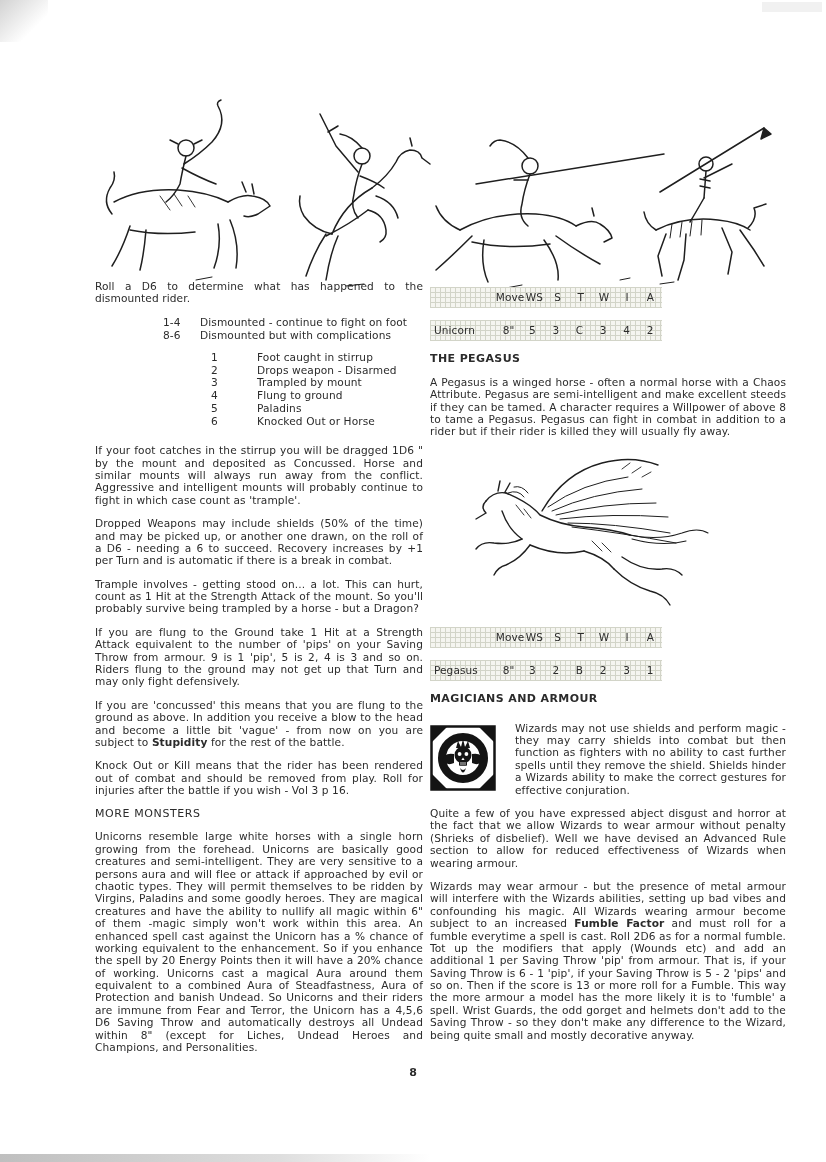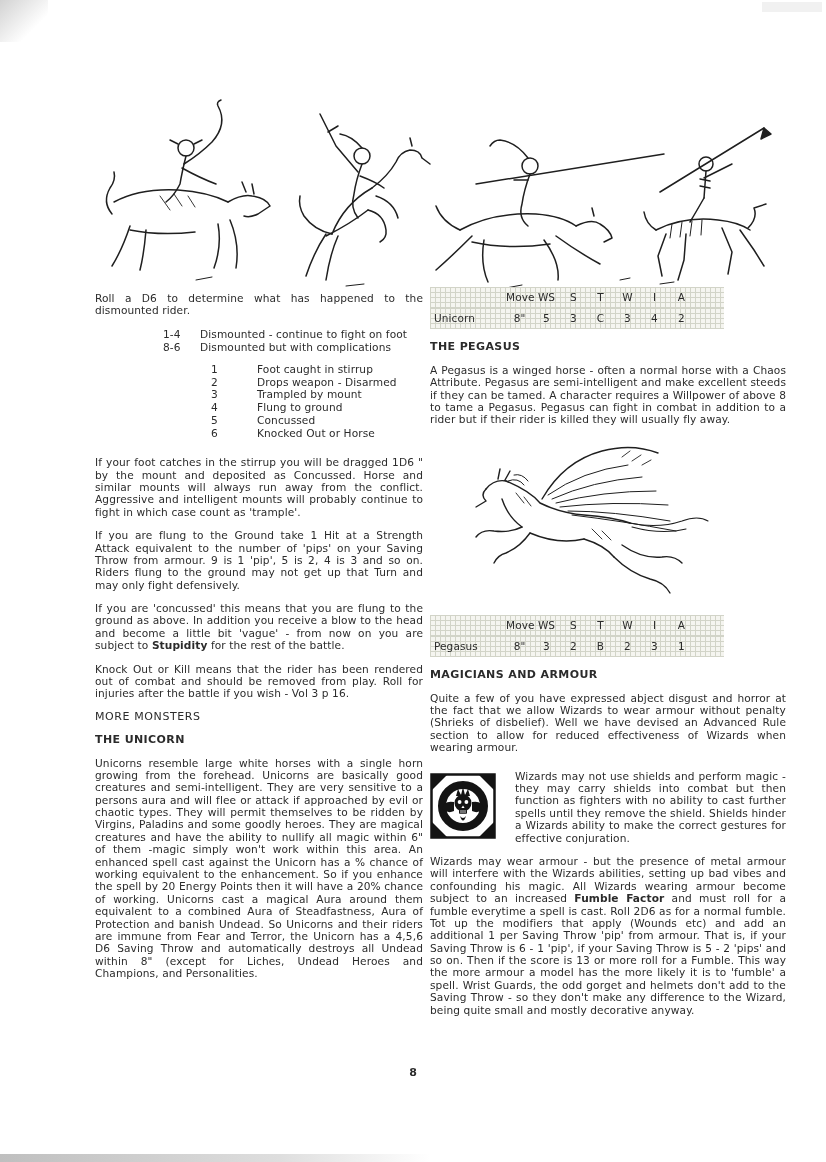--- a/index.html
+++ b/index.html
@@ -6,40 +6,40 @@
   .page{position:relative;width:826px;height:1162px;background:#ffffff;margin:0 auto;
         font-family:"DejaVu Sans","Liberation Sans",sans-serif;color:#2b2b2b;overflow:hidden;}
   
   .smudge-topleft{position:absolute;left:0;top:0;width:48px;height:42px;
         background:linear-gradient(135deg,#d2d2d2,rgba(255,255,255,0) 70%);}
   .smudge-topright{position:absolute;right:4px;top:2px;width:60px;height:10px;background:#f1f1f1;}
   .smudge-bottom{position:absolute;left:0;bottom:0;height:8px;width:52%;
         background:linear-gradient(90deg,#bfbfbf,#dedede 65%,rgba(255,255,255,0));}
   
   .col{position:absolute;text-align:justify;font-size:10.6px;line-height:1.17;letter-spacing:.1px;}
-  .col-left{left:95px;top:292px;width:328px;}
+  .col-left{left:95px;top:280px;width:328px;}
   .col-right{left:430px;top:287px;width:356px;}
   .col p{margin:0 0 11px 0;}
   .heading{font-weight:bold;font-size:11px;letter-spacing:.4px;text-align:left;margin:3px 0 10px 0;}
   .heading.light{font-weight:normal;letter-spacing:.6px;}
   .b{font-weight:bold;}
   
   .roll-list{margin:2px 0 9px 68px;line-height:1.22;text-align:left;}
   .roll-item{display:flex;}
   .roll-num{width:37px;flex:none;}
   .comp-list{margin:0 0 16px 116px;line-height:1.22;text-align:left;}
   .comp-item{display:flex;}
   .comp-num{width:46px;flex:none;}
   
-  .stats-table{width:294px;margin:0 0 12px 0;}
+  .stats-table{width:232px;margin:0 0 12px 0;}
   .stats-row{display:flex;align-items:center;height:21px;
       background-color:#f5f5f0;
       background-image:repeating-linear-gradient(0deg,#d2d4c8 0 1px,rgba(0,0,0,0) 1px 5px),
                        repeating-linear-gradient(90deg,#d2d4c8 0 1px,rgba(0,0,0,0) 1px 5px);}
-  .stats-row + .stats-row{margin-top:0;}
+  .stats-row + .stats-row{margin-top:12px;}
   .cell{text-align:center;font-size:10.5px;line-height:1;}
   .cell.name{width:72px;text-align:left;padding-left:4px;}
   .cell.c{width:27px;}
   
   .battle-art{position:absolute;left:100px;top:84px;width:674px;height:212px;}
   .pegasus-art{margin:8px 0 10px 42px;width:242px;height:168px;}
   .skull-badge{float:left;width:66px;height:66px;margin:3px 19px 4px 0;}
   svg{display:block;}
   
   .page-number{position:absolute;left:0;top:1066px;width:100%;text-align:center;
@@ -137,35 +137,36 @@
       <div class="comp-item">
         <span class="comp-num">3</span>
         <span>Trampled by mount</span>
       </div>
       <div class="comp-item">
         <span class="comp-num">4</span>
         <span>Flung to ground</span>
       </div>
       <div class="comp-item">
         <span class="comp-num">5</span>
-        <span>Concussed</span>
+        <span>Paladins</span>
       </div>
       <div class="comp-item">
         <span class="comp-num">6</span>
         <span>Knocked Out or Horse</span>
       </div>
     </div>
 
     <p>If your foot catches in the stirrup you will be dragged 1D6 " by the mount and deposited as Concussed. Horse and similar mounts will always run away from the conflict. Aggressive and intelligent mounts will probably continue to fight in which case count as 'trample'.</p>
+    <p>Dropped Weapons may include shields (50% of the time) and may be picked up, or another one drawn, on the roll of a D6 - needing a 6 to succeed. Recovery increases by +1 per Turn and is automatic if there is a break in combat.</p>
+    <p>Trample involves - getting stood on... a lot. This can hurt, count as 1 Hit at the Strength Attack of the mount. So you'll probably survive being trampled by a horse - but a Dragon?</p>
     <p>If you are flung to the Ground take 1 Hit at a Strength Attack equivalent to the number of 'pips' on your Saving Throw from armour. 9 is 1 'pip', 5 is 2, 4 is 3 and so on. Riders flung to the ground may not get up that Turn and may only fight defensively.</p>
     <p><span>If you are 'concussed' this means that you are flung to the ground as above. In addition you receive a blow to the head and become a little bit 'vague' - from now on you are subject to </span><span class="b">Stupidity</span><span> for the rest of the battle.</span></p>
     <p>Knock Out or Kill means that the rider has been rendered out of combat and should be removed from play. Roll for injuries after the battle if you wish - Vol 3 p 16.</p>
 
     <div class="heading light">MORE MONSTERS</div>
-    <div class="heading">THE UNICORN</div>
     <p>Unicorns resemble large white horses with a single horn growing from the forehead. Unicorns are basically good creatures  and semi-intelligent. They are very sensitive to a persons aura and will flee or attack if approached by evil or chaotic types. They will permit themselves to be ridden by Virgins, Paladins and some goodly heroes. They are magical creatures and have the ability to nullify all magic within 6" of them -magic simply won't work within this area. An enhanced spell cast against the Unicorn has a % chance of working equivalent to the enhancement. So if you enhance the spell by 20 Energy Points then it will have a 20% chance of working. Unicorns cast a magical Aura around them equivalent to a combined Aura of Steadfastness, Aura of Protection and banish Undead.  So Unicorns and their riders are immune from Fear and Terror, the Unicorn has a 4,5,6 D6 Saving Throw and automatically destroys all Undead within 8" (except for Liches, Undead Heroes and Champions, and Personalities.</p>
   </div>
 
   <div class="col col-right">
 
     <div class="stats-table">
       <div class="stats-row">
         <div class="cell name"></div>
         <div class="cell c">Move</div>
         <div class="cell c">WS</div>
@@ -229,22 +230,20 @@
         <div class="cell c">3</div>
         <div class="cell c">2</div>
         <div class="cell c">B</div>
         <div class="cell c">2</div>
         <div class="cell c">3</div>
         <div class="cell c">1</div>
       </div>
     </div>
 
     <div class="heading" style="margin-top:2px;">MAGICIANS AND ARMOUR</div>
-    <p>Quite a few of you have expressed abject disgust and horror at the fact that we allow Wizards to wear armour without penalty (Shrieks of disbelief). Well we have devised an Advanced Rule section to allow for reduced effectiveness of Wizards when wearing armour.</p>
-
     <p style="margin-top:16px;">
       <span class="skull-badge">
         <svg viewBox="0 0 66 66" width="66" height="66">
           <rect x="1.5" y="1.5" width="63" height="63" fill="#ffffff" stroke="#141414" stroke-width="2.5"></rect>
           <path d="M2,2 L17,2 L2,17 Z" fill="#141414"></path>
           <path d="M64,2 L49,2 L64,17 Z" fill="#141414"></path>
           <path d="M2,64 L17,64 L2,49 Z" fill="#141414"></path>
           <path d="M64,64 L49,64 L64,49 Z" fill="#141414"></path>
           <circle cx="33" cy="33" r="21" fill="none" stroke="#141414" stroke-width="8"></circle>
           <path d="M26,23 L28,16 L31,22 L33,14 L35,22 L38,16 L40,23 Z" fill="#141414"></path>
@@ -254,17 +253,19 @@
           <circle cx="36.4" cy="29" r="1.9" fill="#ffffff"></circle>
           <path d="M33,32.5 l-1.6,2.6 h3.2 Z" fill="#ffffff"></path>
           <path d="M31,37 v3.6 M33,37 v3.6 M35,37 v3.6" stroke="#ffffff" stroke-width="0.8"></path>
           <path d="M24,29 Q14,27 12,36 Q18,41 24,38 Z" fill="#141414"></path>
           <path d="M42,29 Q52,27 54,36 Q48,41 42,38 Z" fill="#141414"></path>
           <path d="M30,43 Q33,52 36,43 Q33,47 30,43 Z" fill="#141414"></path>
         </svg>
       </span><span>Wizards may not use shields and perform magic - they may carry shields into combat but then function as fighters with no ability to cast further spells until they remove the shield. Shields hinder a Wizards ability to make the correct gestures for effective conjuration.</span>
     </p>
 
+    <p>Quite a few of you have expressed abject disgust and horror at the fact that we allow Wizards to wear armour without penalty (Shrieks of disbelief). Well we have devised an Advanced Rule section to allow for reduced effectiveness of Wizards when wearing armour.</p>
+
     <p style="clear:none;"><span>Wizards may wear armour - but the presence of metal armour will interfere with the Wizards abilities, setting up bad vibes and confounding his magic. All Wizards wearing armour become subject to an increased </span><span class="b">Fumble Factor</span><span> and must roll for a fumble everytime a spell is cast. Roll 2D6 as for a normal fumble. Tot up the modifiers that apply (Wounds etc) and add an additional 1 per Saving Throw 'pip' from armour. That is, if your Saving Throw is 6 - 1 'pip', if your Saving Throw is 5 - 2 'pips' and so on. Then if the score is 13 or more roll for a Fumble. This way the more armour a model has the more likely it is to 'fumble' a spell. Wrist Guards, the odd gorget and helmets don't add to the Saving Throw - so they don't make any difference to the Wizard, being quite small and mostly decorative anyway.</span></p>
   </div>
 
   <div class="page-number">8</div>
 </div>
 
 </body></html>

